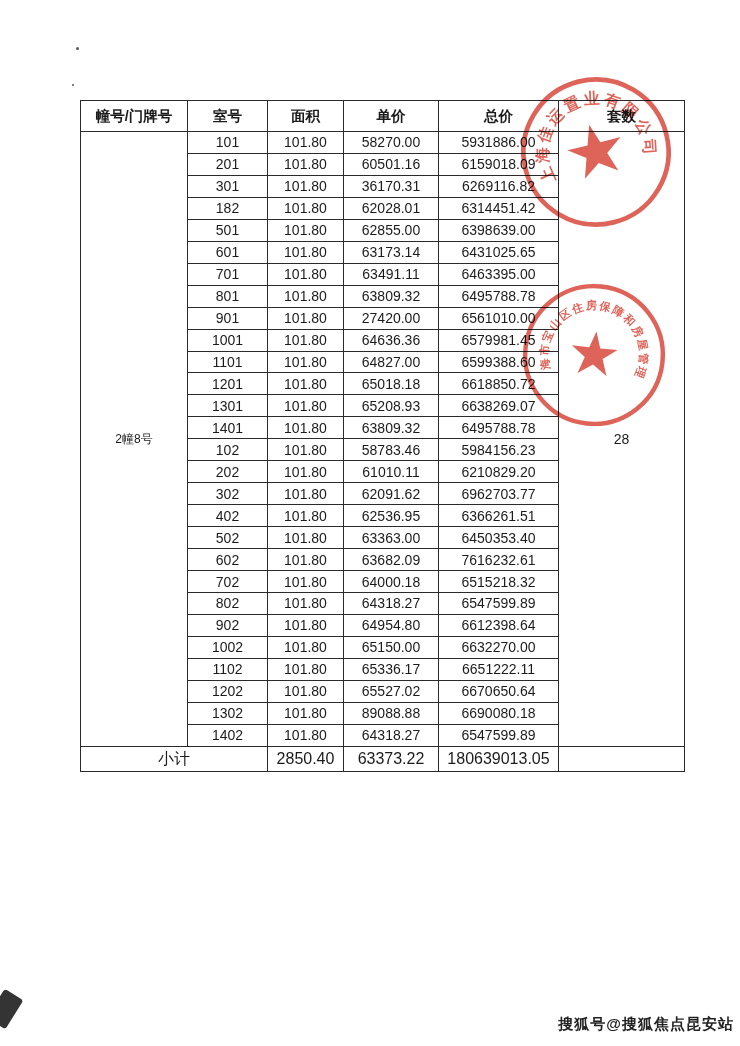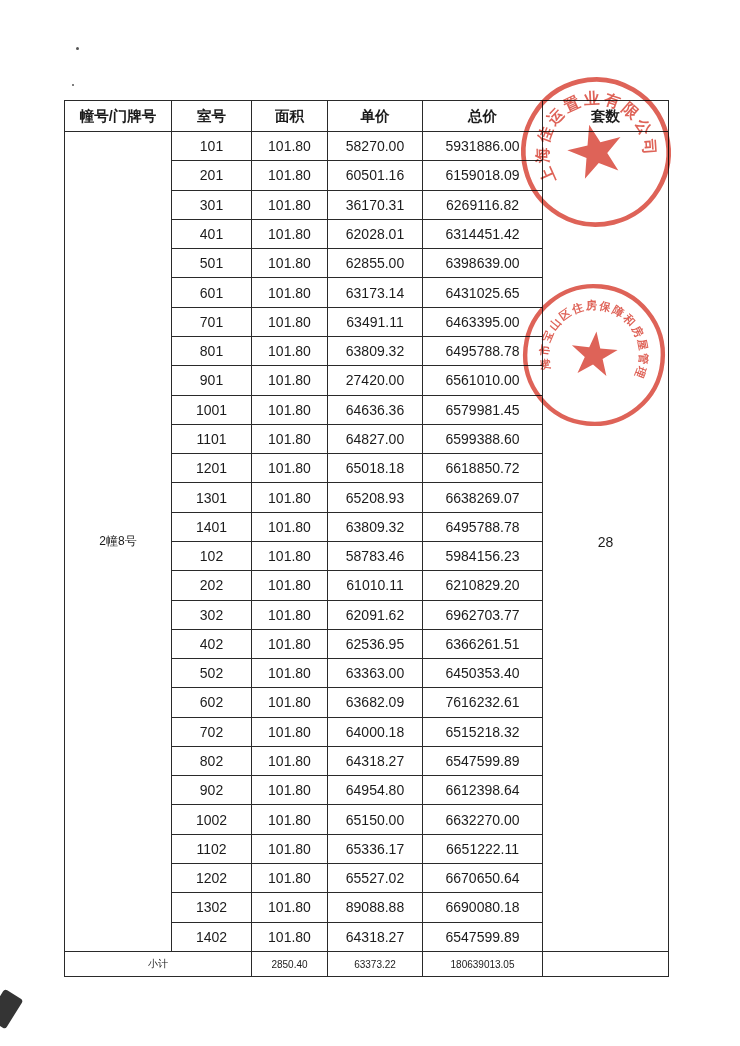--- a/index.html
+++ b/index.html
@@ -5,38 +5,38 @@
   html,body{margin:0;padding:0;}
   body{
     width:740px;height:1046px;position:relative;
     background:#fefefe;overflow:hidden;
     font-family:"Liberation Sans","DejaVu Sans",sans-serif;
     color:#1b1b1b;
   }
   .page{position:absolute;inset:0;background:#fff;}
   
   .price-table{
-    position:absolute;left:64px;top:100px;width:604px;height:877px;
+    position:absolute;left:80px;top:100px;width:604px;height:672px;
     border-collapse:collapse;table-layout:fixed;
     font-size:14px;
   }
   .price-table th,.price-table td{
     border:1.6px solid #2a2a2a;
     text-align:center;vertical-align:middle;
     padding:0 2px;overflow:hidden;white-space:nowrap;
   }
   .price-table th{font-weight:bold;height:30px;font-size:14.5px;}
   .price-table td{font-weight:normal;}
   .col-building{width:107px;}
   .col-room{width:80px;}
   .col-area{width:76px;}
   .col-unit{width:95px;}
   .col-total{width:120px;}
   .col-count{width:126px;}
-  .footer-row td{height:24px;font-size:10px;}
+  .footer-row td{height:24px;font-size:16px;}
   .building-cell{font-weight:normal;font-size:12px;}
   
   .stamp{
     position:absolute;mix-blend-mode:multiply;opacity:.85;
     pointer-events:none;
   }
   .stamp-1{left:518px;top:74px;width:156px;height:156px;transform:rotate(-14deg);}
   .stamp-2{left:520px;top:281px;width:148px;height:148px;transform:rotate(6deg);}
   
   .watermark{
@@ -95,21 +95,21 @@
           <td>60501.16</td>
           <td>6159018.09</td>
         </tr>
         <tr>
           <td>301</td>
           <td>101.80</td>
           <td>36170.31</td>
           <td>6269116.82</td>
         </tr>
         <tr>
-          <td>401</td>
+          <td>182</td>
           <td>101.80</td>
           <td>62028.01</td>
           <td>6314451.42</td>
         </tr>
         <tr>
           <td>501</td>
           <td>101.80</td>
           <td>62855.00</td>
           <td>6398639.00</td>
         </tr>
@@ -278,17 +278,18 @@
     <defs>
       <path id="arc2" d="M 46.3,131 A 62,62 0 1,1 153.7,131" fill="none"></path>
     </defs>
     <circle cx="100" cy="100" r="93" fill="none" stroke="#d9473a" stroke-width="6"></circle>
     <polygon fill="#d9473a" points="100,68 107.5,90.4 131.1,90.1 112.1,104 119.6,126.4 100,112.8 80.4,126.4 87.9,104 68.9,90.1 92.5,90.4"></polygon>
     <text font-size="15" fill="#d9473a" letter-spacing="2.5" font-weight="bold">
       <textPath href="#arc2" startOffset="50%" text-anchor="middle">上海市宝山区住房保障和房屋管理局</textPath>
     </text>
   </svg>
 
+  <div class="watermark">搜狐号@搜狐焦点昆安站</div>
 
   <div class="corner-smudge"></div>
   <div class="speck speck-1"></div>
   <div class="speck speck-2"></div>
 </div>
 
 </body></html>

